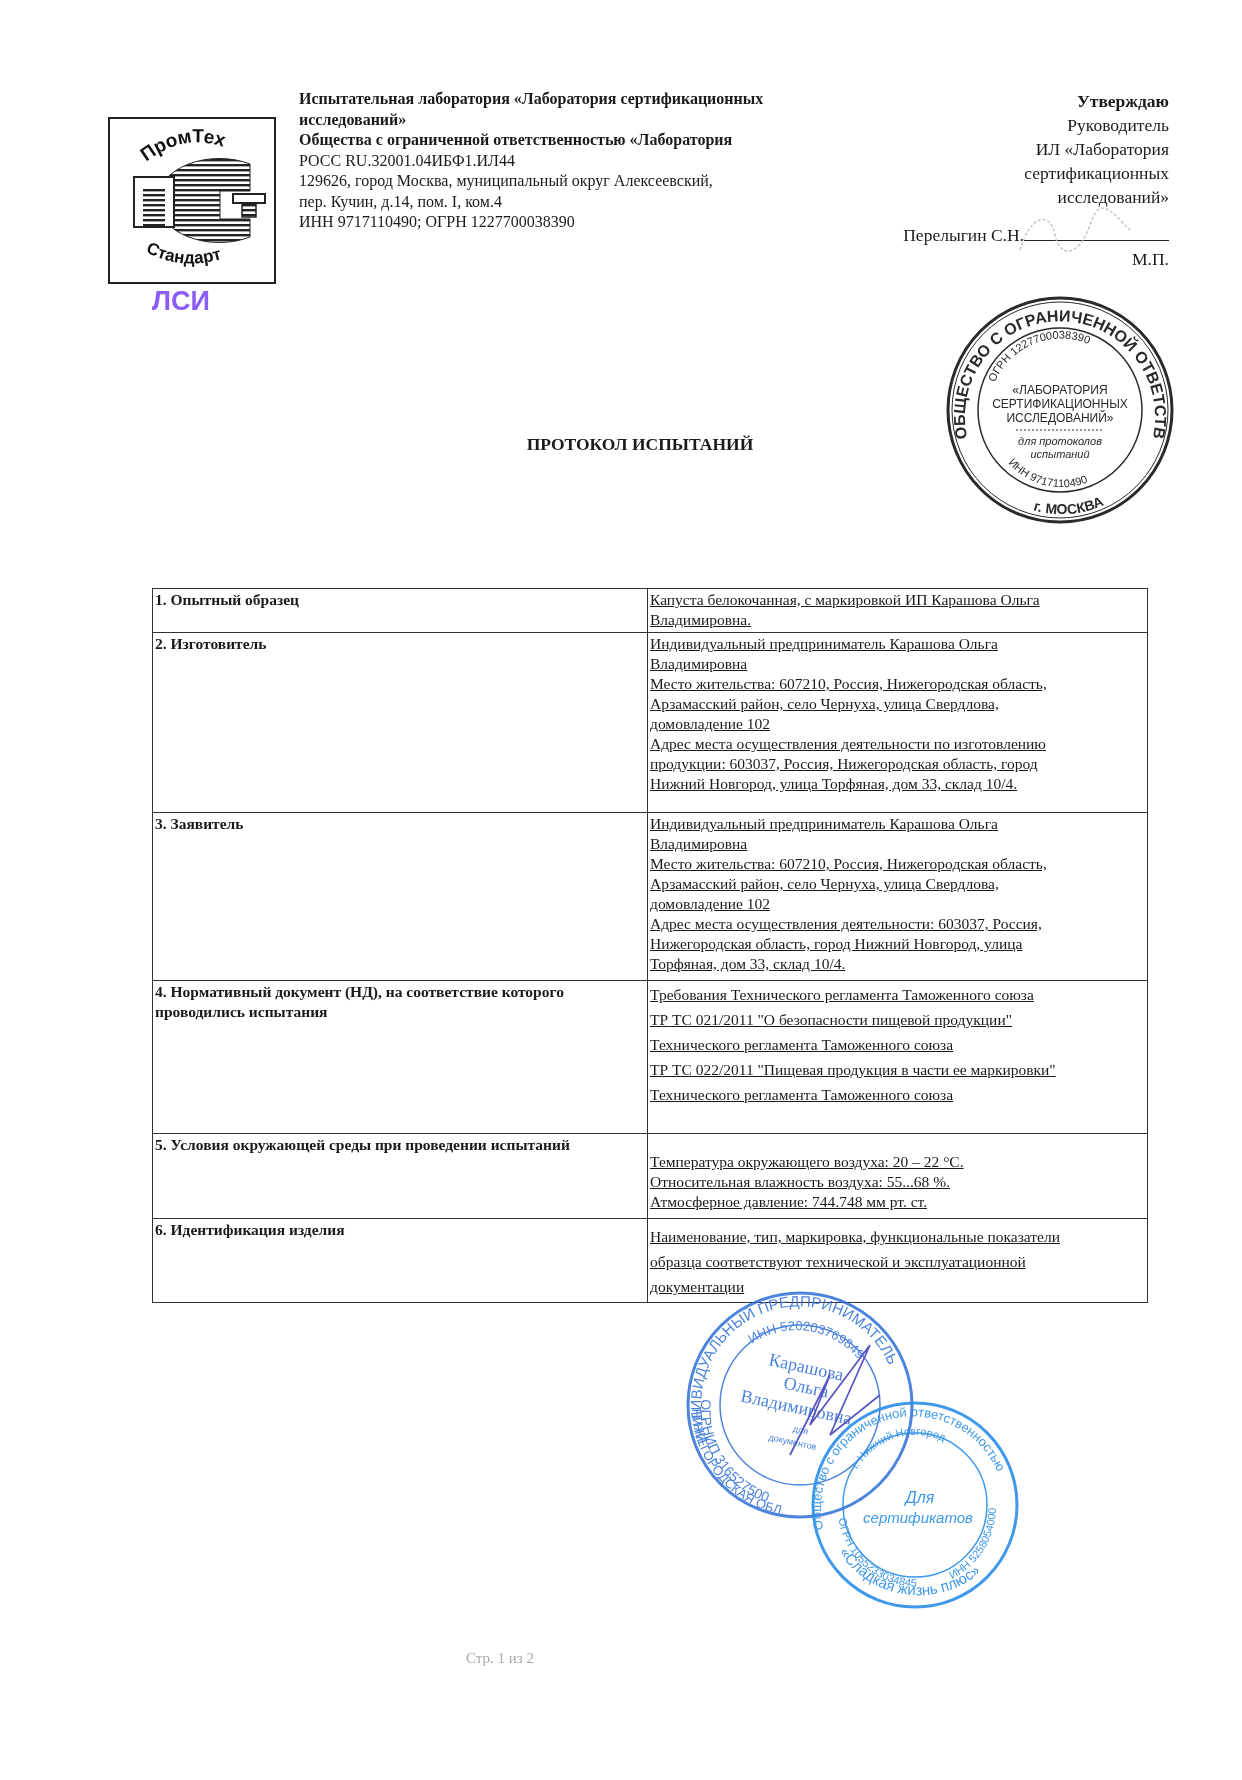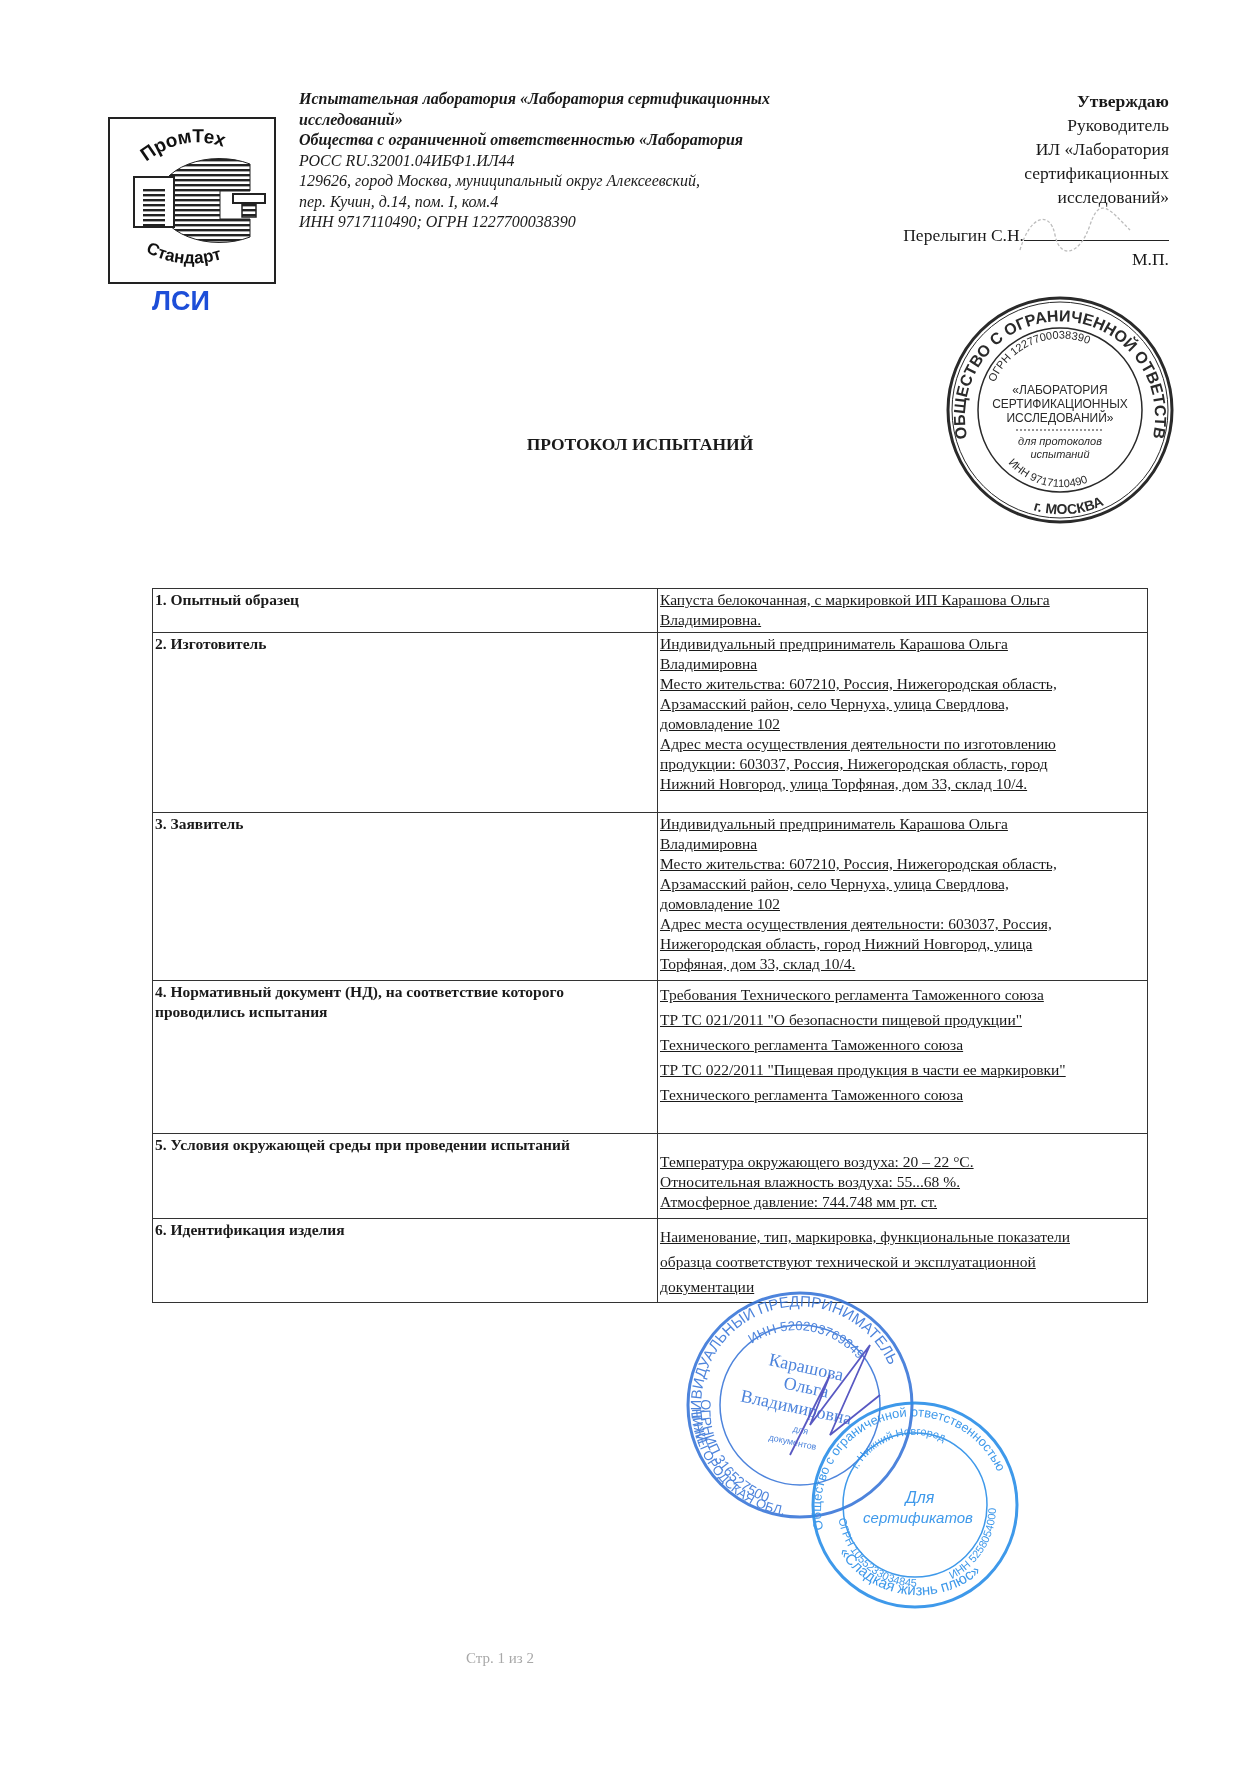--- a/index.html
+++ b/index.html
@@ -1,28 +1,28 @@
 <!DOCTYPE html>
 <html><head>
 <meta charset="utf-8">
 <style>
   html, body { margin:0; padding:0; }
   body { width:1242px; height:1780px; background:#ffffff; position:relative; overflow:hidden;
          font-family:"Liberation Serif", serif; color:#1a1a1a; }
   .abs { position:absolute; }
   .logo-box { left:108px; top:117px; width:164px; height:163px; border:2px solid #222; }
-  .logo-lsi { left:152px; top:286px; font-family:"Liberation Sans", sans-serif; font-weight:bold; font-size:27px; color:#1d4ed8; }
-  .lab-header { left:299px; top:89px; width:570px; font-size:16px; line-height:20.5px;font-style:italic; }
+  .logo-lsi { left:152px; top:286px; font-family:"Liberation Sans", sans-serif; font-weight:bold; font-size:27px; color:#8b5cf6; }
+  .lab-header { left:299px; top:89px; width:570px; font-size:16px; line-height:20.5px; }
   .lab-header .b { font-weight:bold; }
   .approve { right:73px; top:89px; width:340px; text-align:right; font-size:17.5px; line-height:24px; }
   .approve .b { font-weight:bold; }
   .sign-line { display:inline-block; width:145px; border-bottom:1px solid #222; height:16px; vertical-align:baseline; }
   .title { left:440px; top:432px; width:400px; text-align:center; font-weight:bold; font-size:17.5px; line-height:24px; }
   table.info { position:absolute; left:152px; top:588px; width:996px; border-collapse:collapse; font-size:15.5px; line-height:20px; }
-  table.info td { border:1.5px solid #333; vertical-align:top; padding:1px 12px 2px 2px; }
+  table.info td { border:1.5px solid #333; vertical-align:top; padding:1px 2px 2px 2px; }
   table.info td.k { width:490px; font-weight:bold; }
   table.info td.v { }
   .footer { left:0; width:1000px; top:1650px; text-align:center; font-size:15px; color:#a8a8a8; }
   .stamp { position:absolute; }
   .v .ln { display:block;text-decoration:underline; }
   .nd .ln { display:block; line-height:25px; }
   .env .ln { display:block; }
 </style>
 </head>
 <body>

